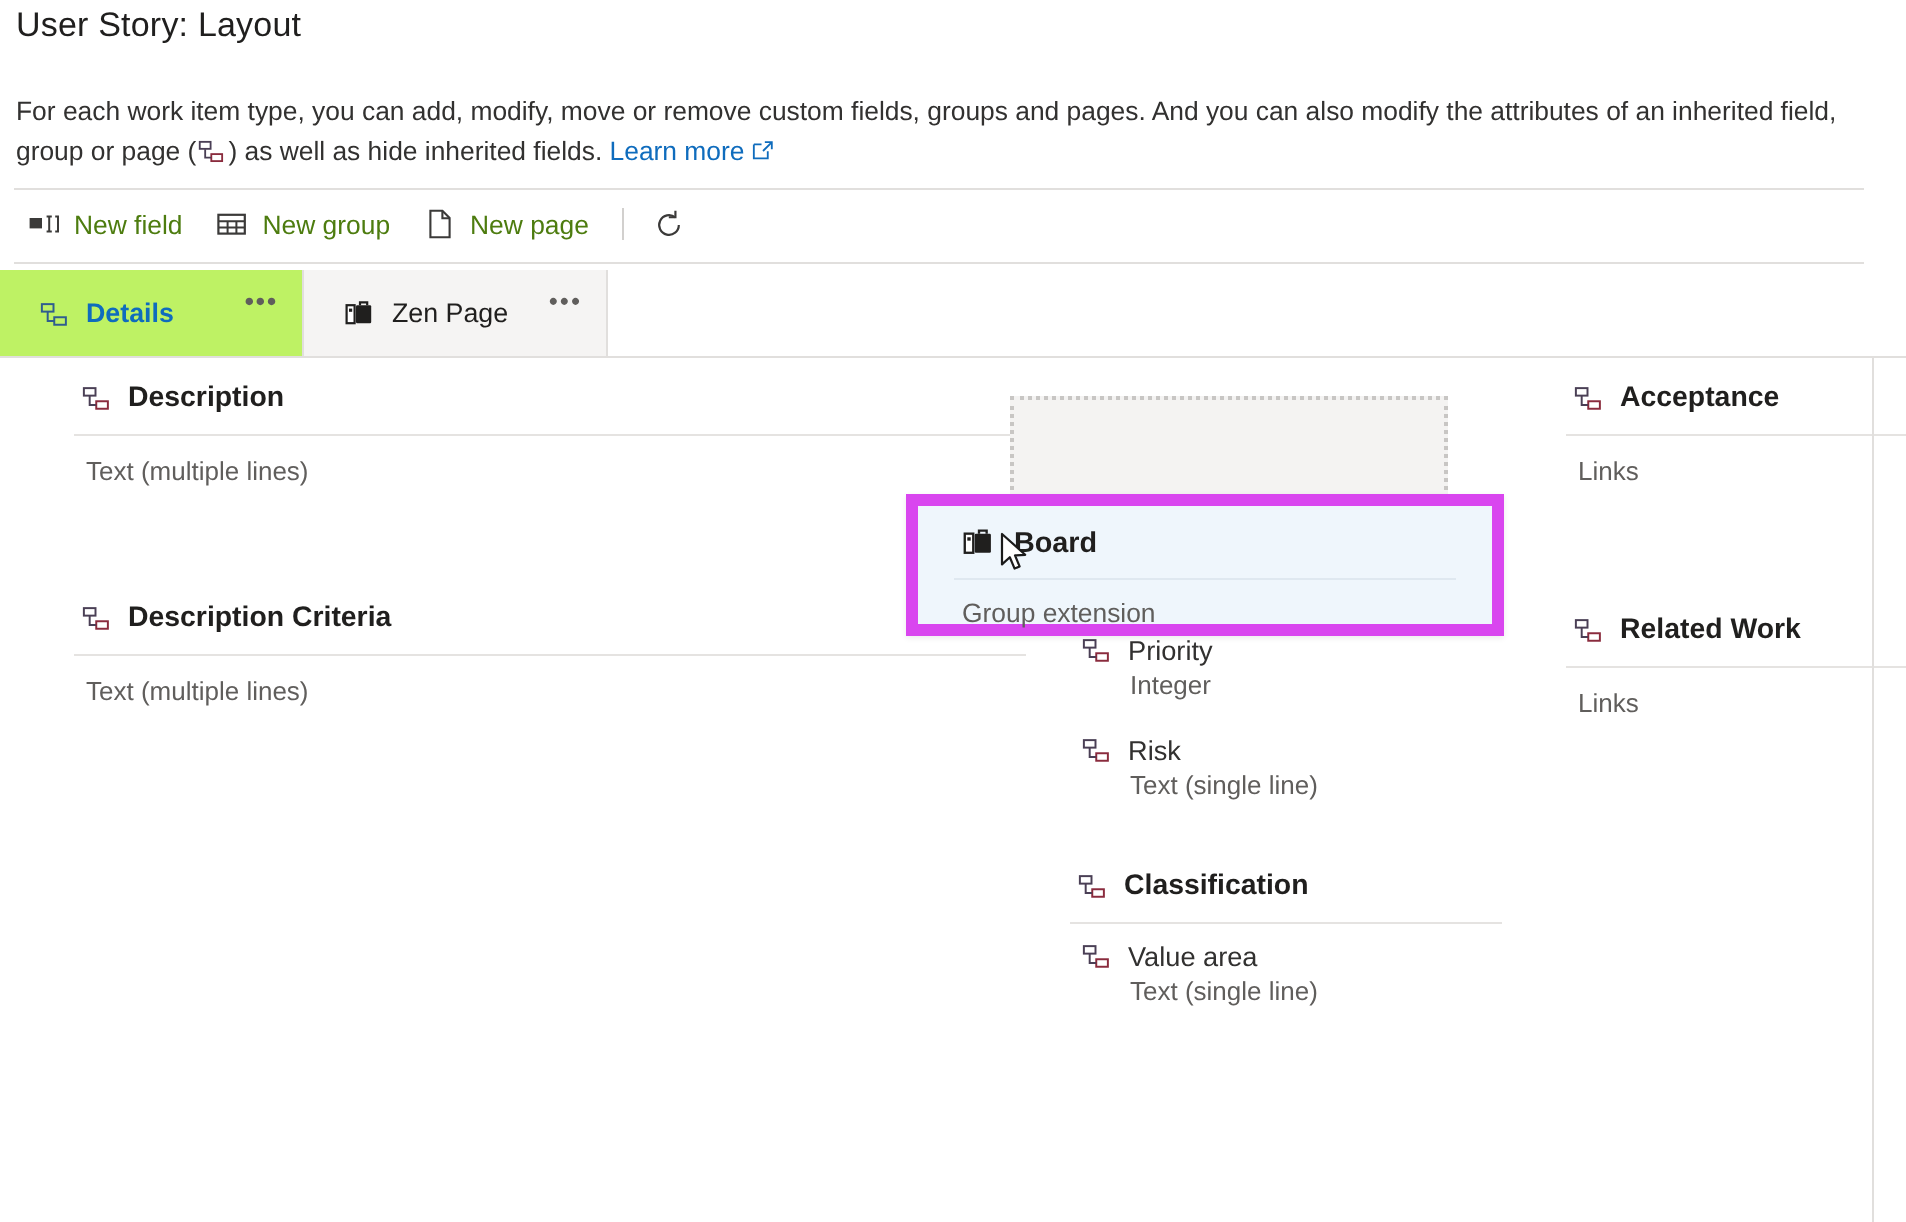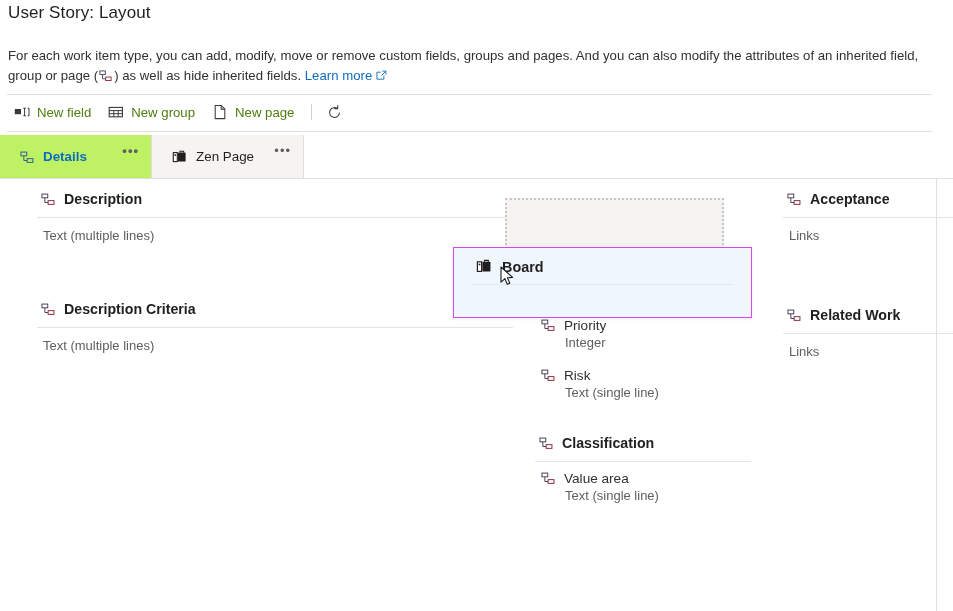--- a/index.html
+++ b/index.html
@@ -126,21 +126,21 @@
     width: 219px; height: 59px;
     background: #f4f3f2;
     border: 2px dotted #c8c6c4;
   }
 
   
   .drag-card {
     position: absolute; left: 453px; top: 247px;
     width: 299px; height: 71px;
     background: #eff6fc;
-    border: 1px solid #d946ef;
+    border: 6px solid #d946ef;
     box-shadow: 0 1px 3px rgba(0,0,0,0.08);
     z-index: 40;
   }
   .drag-card-head {
     display: flex; align-items: center; gap: 9px;
     padding: 10px 0 9px 22px;
     font-size: 14.4px; font-weight: 700; color: #201f1e;
   }
   .drag-card-rule { height: 1px; background: #dfe8f0; margin: 0 18px; }
   .drag-card-sub {
@@ -410,20 +410,21 @@
         <svg width="17" height="17" viewBox="0 0 16 16">
           <rect x="1.3" y="3.6" width="4.0" height="9.0" fill="#ffffff" stroke="#201f1e" stroke-width="1.1"></rect>
           <rect x="2.5" y="5.3" width="1.6" height="1.6" fill="#201f1e"></rect>
           <rect x="6.0" y="3.6" width="7.6" height="9.0" rx="0.6" fill="#201f1e"></rect>
           <path d="M8.0 3.6V2.2h3.6v1.4" fill="none" stroke="#201f1e" stroke-width="1.1"></path>
         </svg>
       </span>
       <span>Board</span>
     </div>
     <div class="drag-card-rule"></div>
+    <div class="drag-card-sub">Group extension</div>
   </div>
 
   <div class="cursor">
     <svg width="16" height="22" viewBox="0 0 16 22">
       <path d="M1 1 L1 16.2 L4.9 12.6 L7.3 18.3 L9.8 17.2 L7.5 11.7 L12.6 11.4 Z" fill="#ffffff" stroke="#1b1b1b" stroke-width="1.1" stroke-linejoin="round"></path>
     </svg>
   </div>
 
 </div>
 

